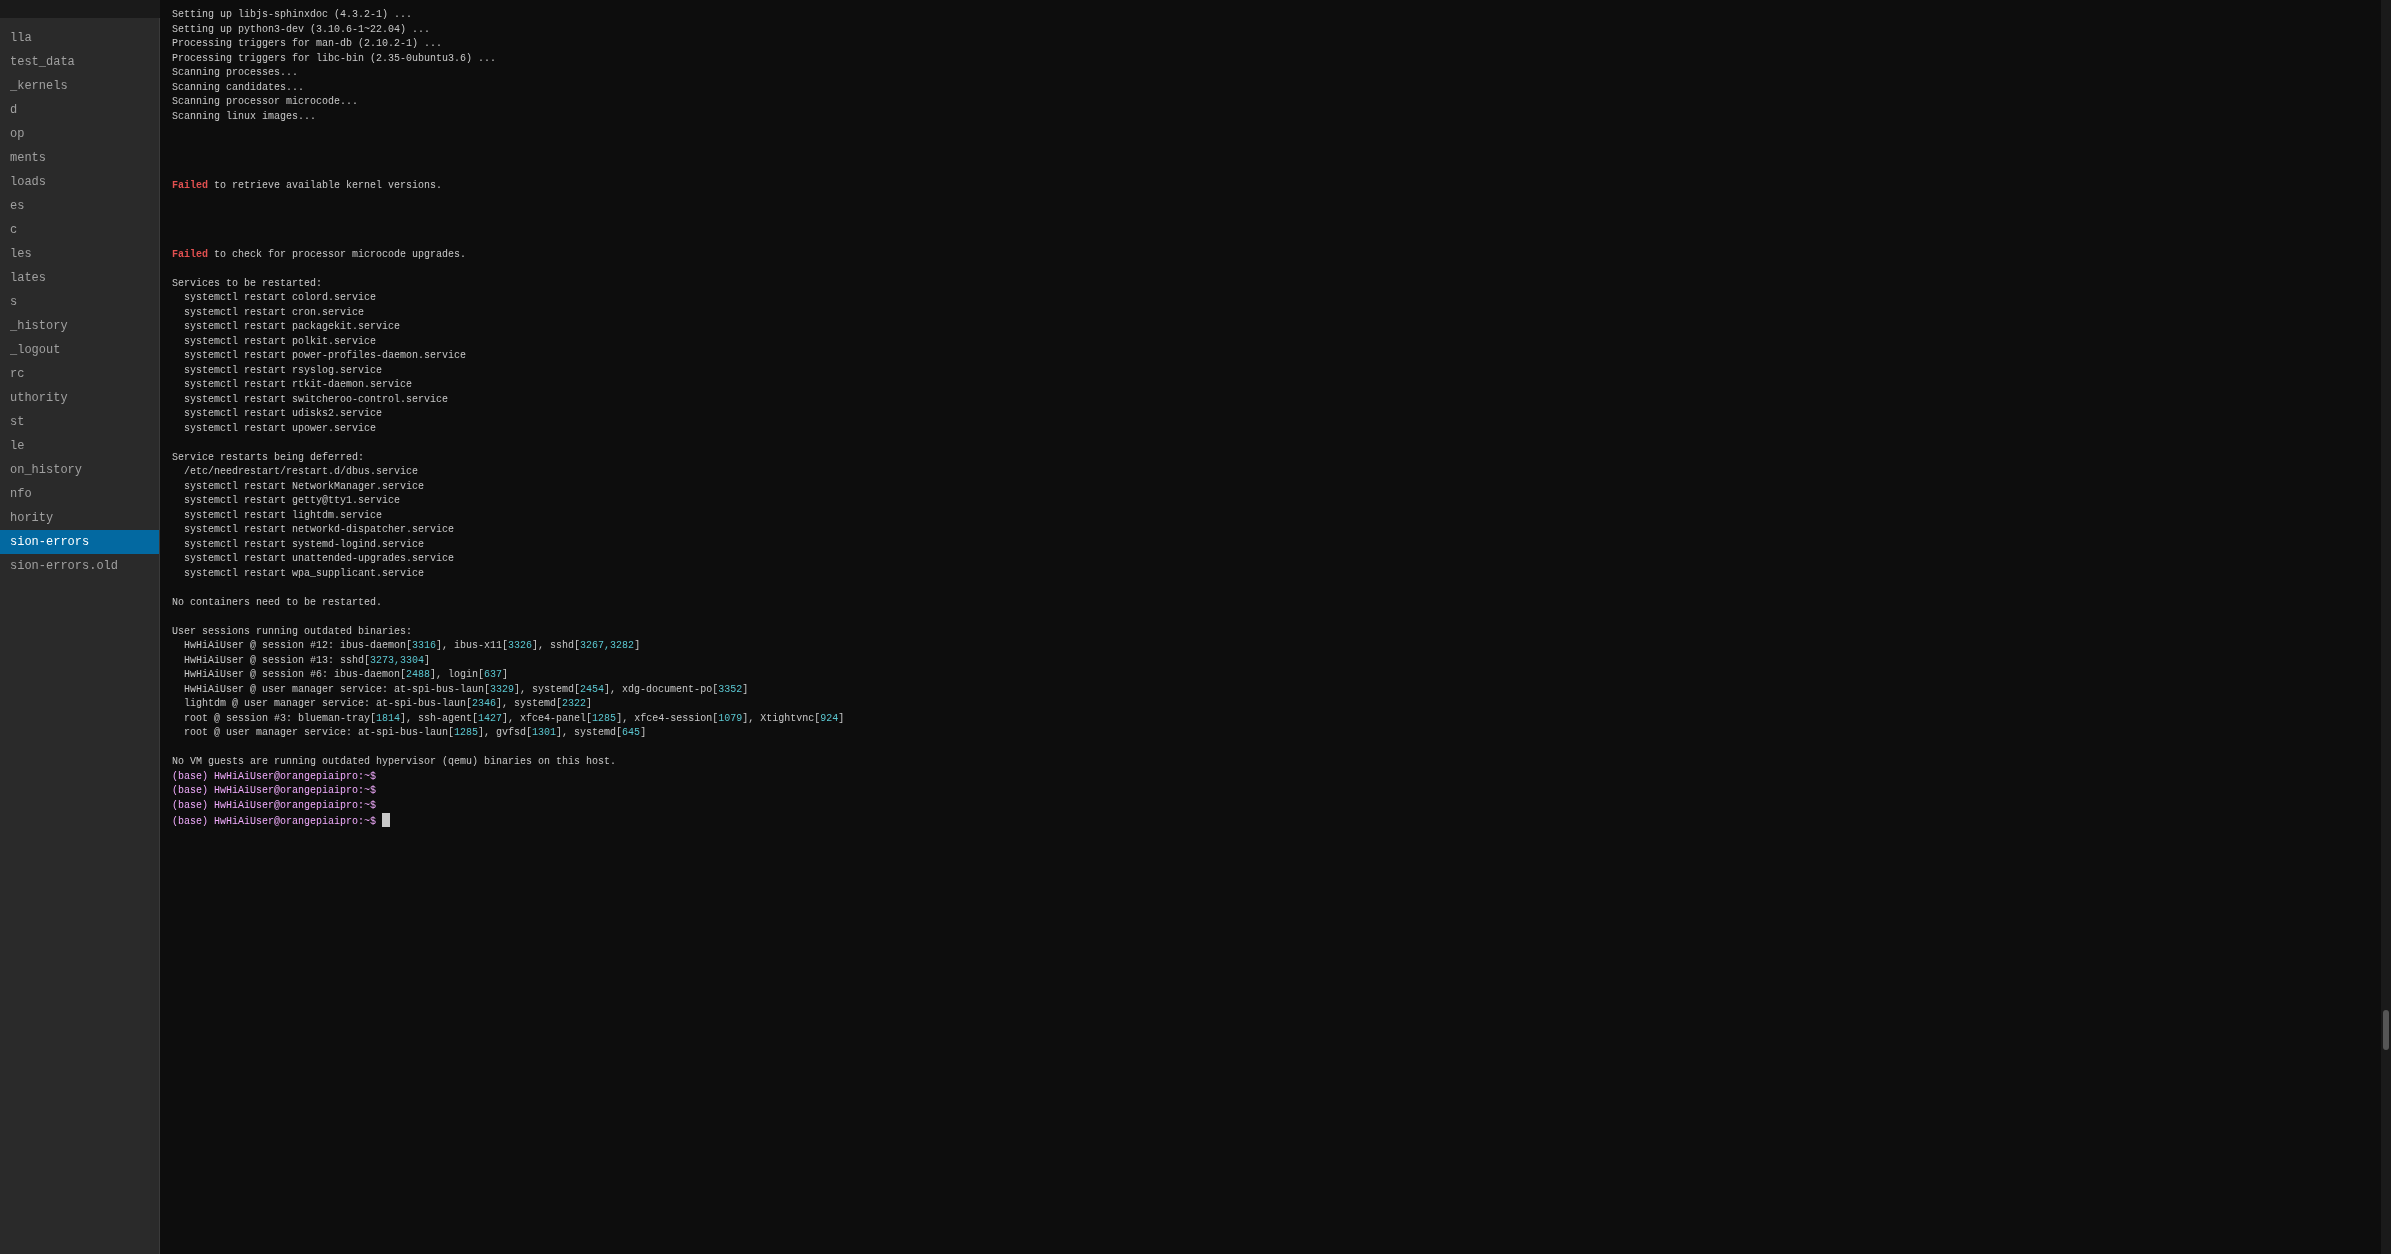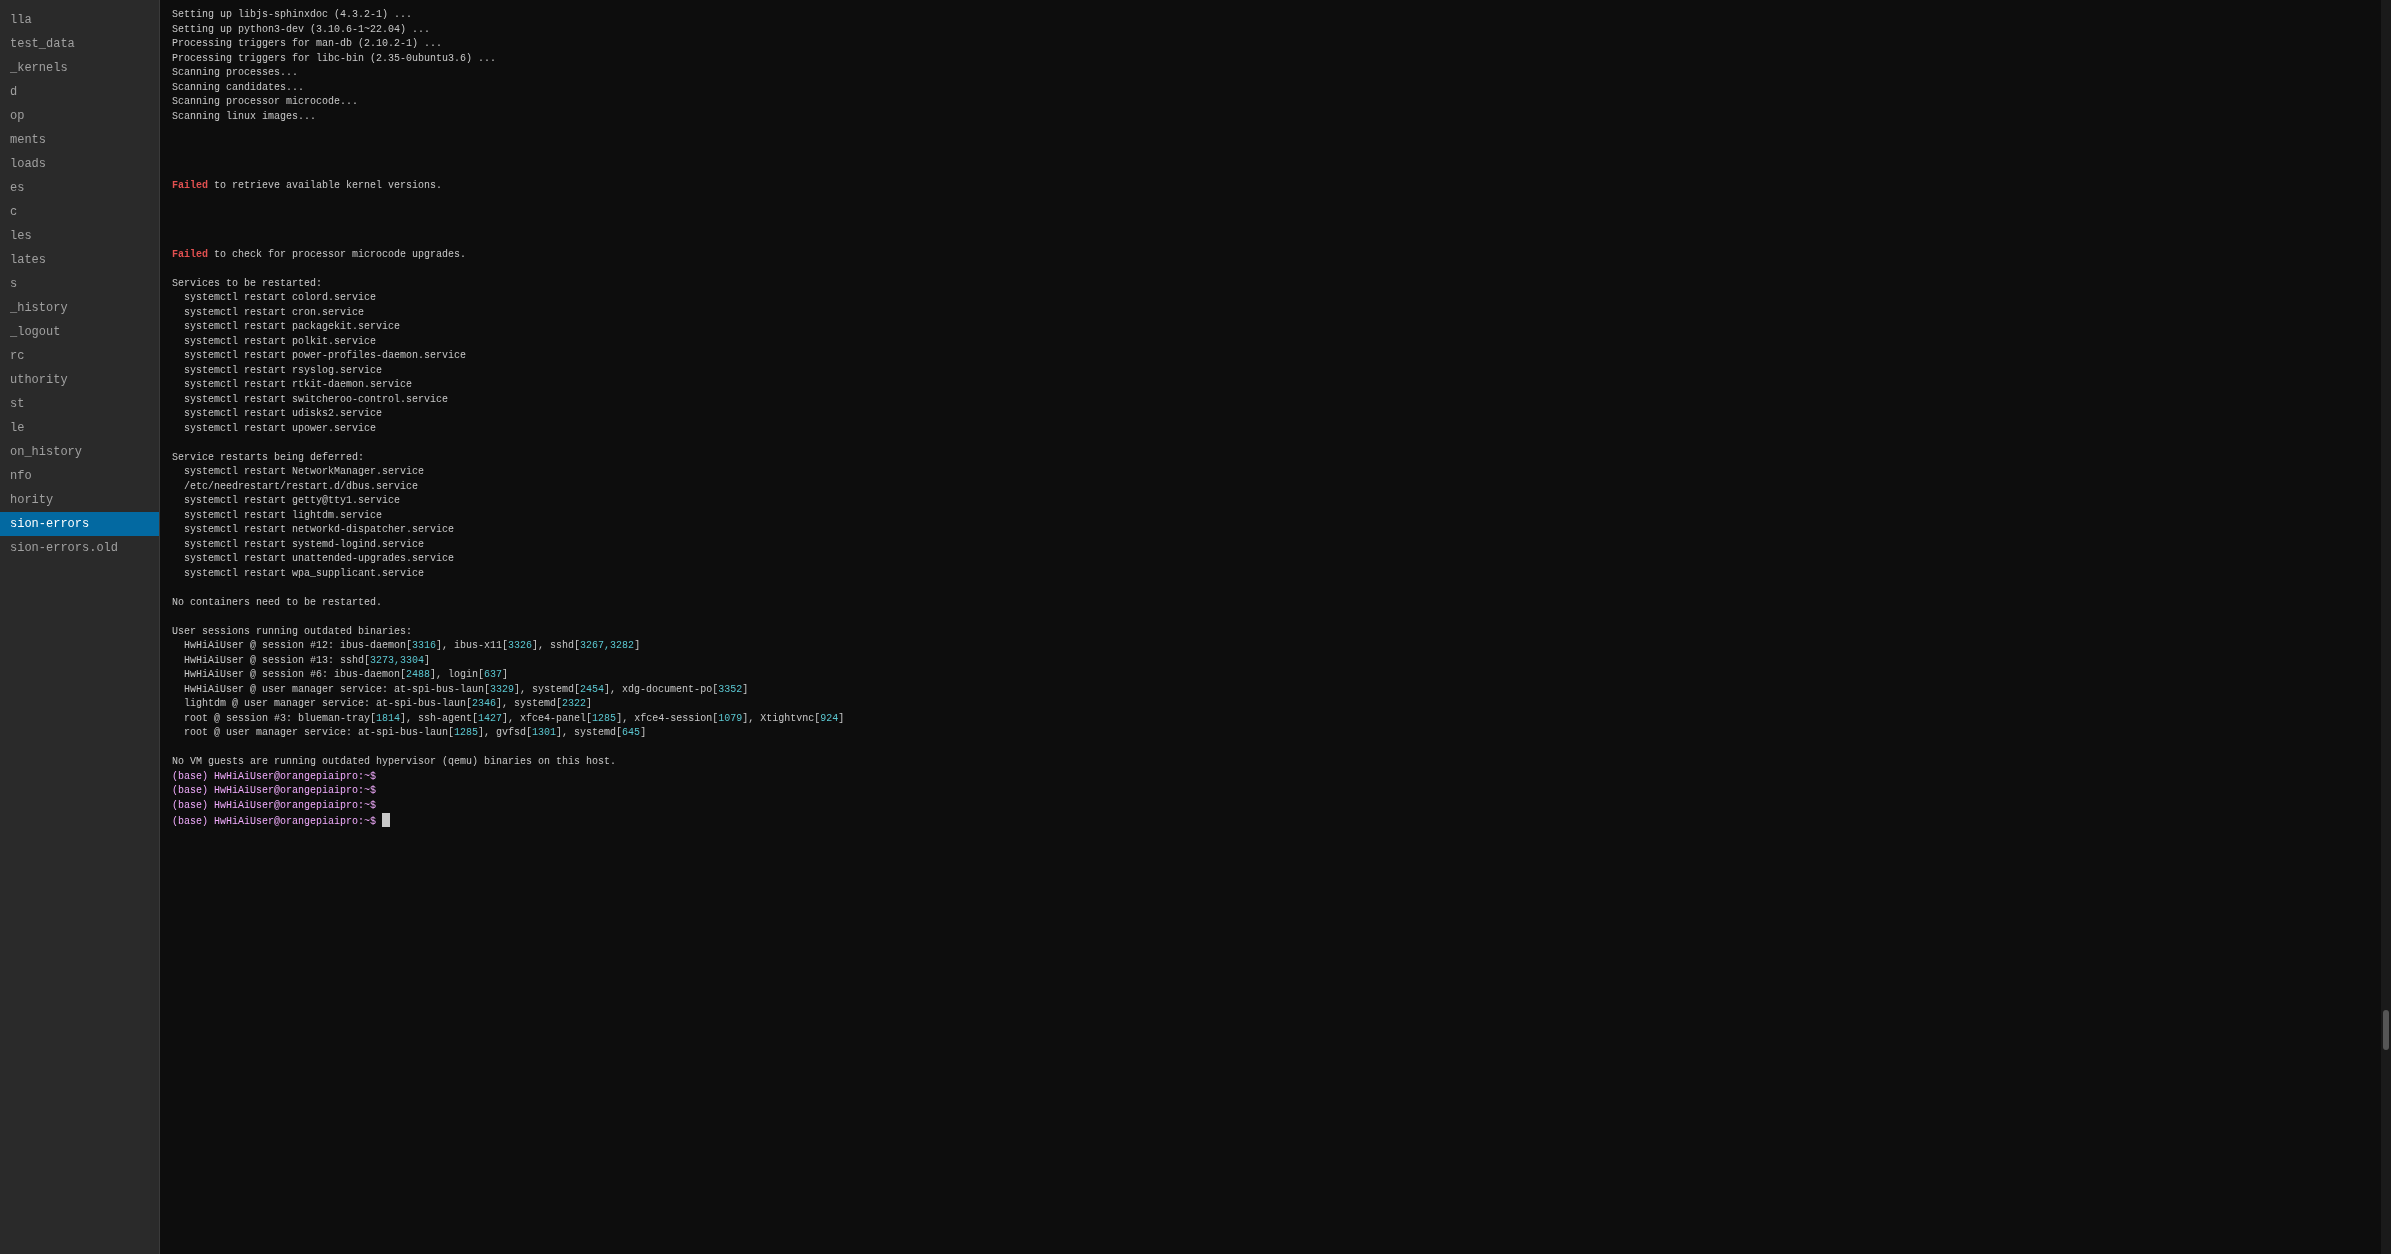--- a/index.html
+++ b/index.html
@@ -18,20 +18,21 @@
     #sidebar {
       width: 160px;
       min-width: 160px;
       background: #2a2a2a;
       border-right: 1px solid #3a3a3a;
       display: flex;
       flex-direction: column;
       padding: 8px 0;
       overflow-y: auto;
       overflow-x: hidden;
+      margin-top: 18px;
     }
 
     .sidebar-item {
       padding: 5px 10px;
       color: #a0a0a0;
       font-size: 12px;
       cursor: pointer;
       white-space: nowrap;
       overflow: hidden;
       text-overflow: ellipsis;
@@ -141,22 +142,22 @@
   <span class="term-line normal-text">  systemctl restart packagekit.service</span>
   <span class="term-line normal-text">  systemctl restart polkit.service</span>
   <span class="term-line normal-text">  systemctl restart power-profiles-daemon.service</span>
   <span class="term-line normal-text">  systemctl restart rsyslog.service</span>
   <span class="term-line normal-text">  systemctl restart rtkit-daemon.service</span>
   <span class="term-line normal-text">  systemctl restart switcheroo-control.service</span>
   <span class="term-line normal-text">  systemctl restart udisks2.service</span>
   <span class="term-line normal-text">  systemctl restart upower.service</span>
   <span class="term-line"> </span>
   <span class="term-line normal-text">Service restarts being deferred:</span>
+  <span class="term-line normal-text">  /etc/needrestart/restart.d/dbus.service</span>
   <span class="term-line normal-text">  systemctl restart NetworkManager.service</span>
-  <span class="term-line normal-text">  /etc/needrestart/restart.d/dbus.service</span>
   <span class="term-line normal-text">  systemctl restart getty@tty1.service</span>
   <span class="term-line normal-text">  systemctl restart lightdm.service</span>
   <span class="term-line normal-text">  systemctl restart networkd-dispatcher.service</span>
   <span class="term-line normal-text">  systemctl restart systemd-logind.service</span>
   <span class="term-line normal-text">  systemctl restart unattended-upgrades.service</span>
   <span class="term-line normal-text">  systemctl restart wpa_supplicant.service</span>
   <span class="term-line"> </span>
   <span class="term-line normal-text">No containers need to be restarted.</span>
   <span class="term-line"> </span>
   <span class="term-line normal-text">User sessions running outdated binaries:</span>

